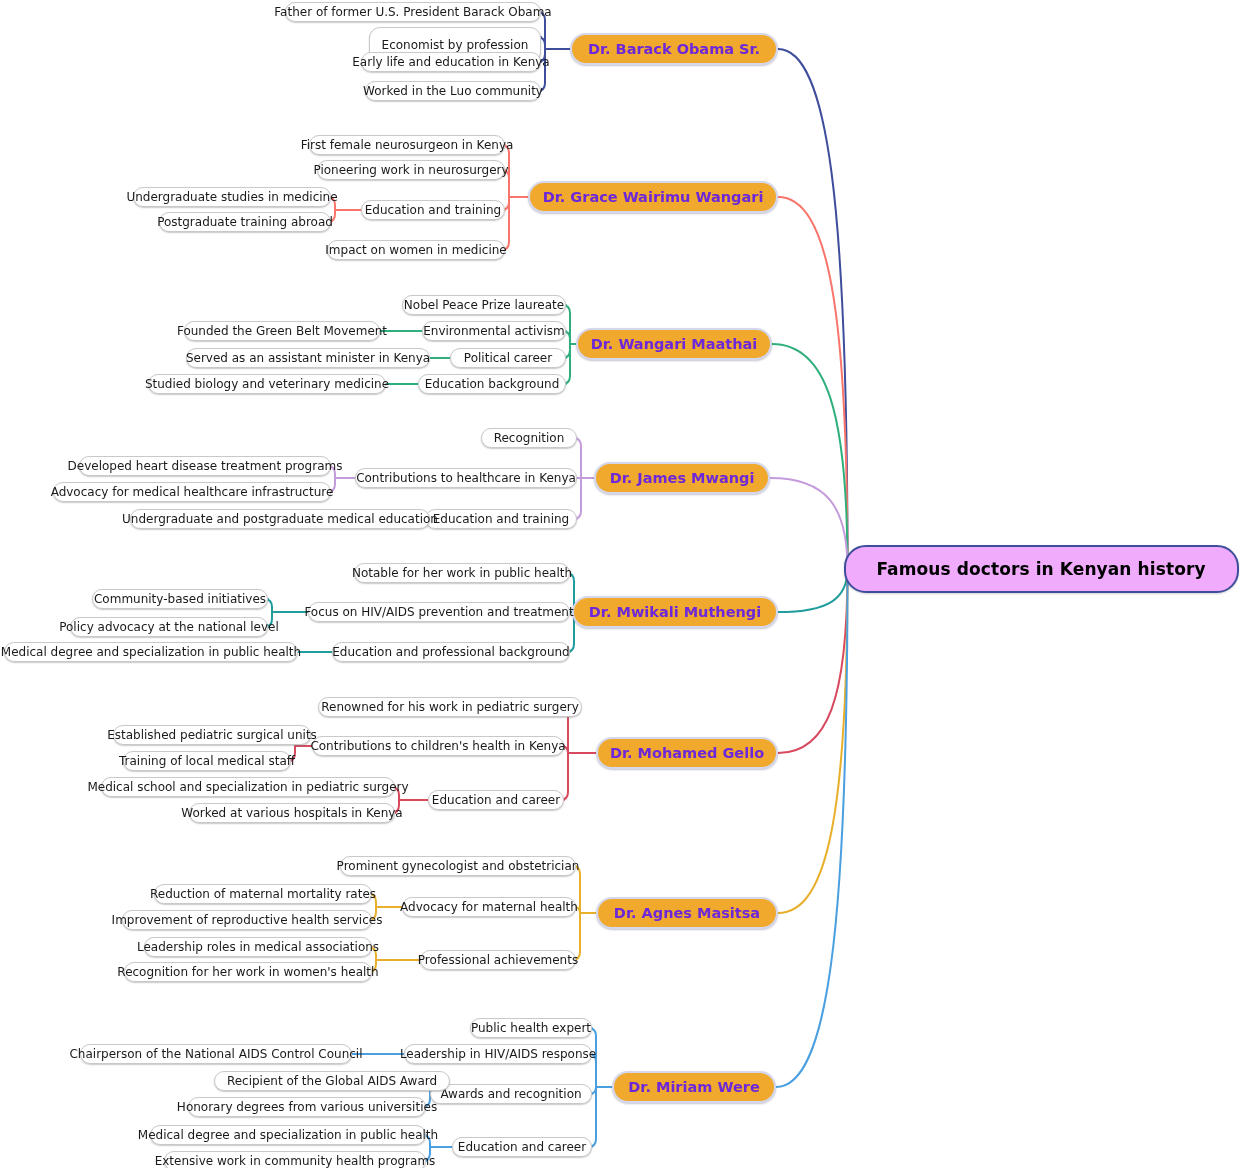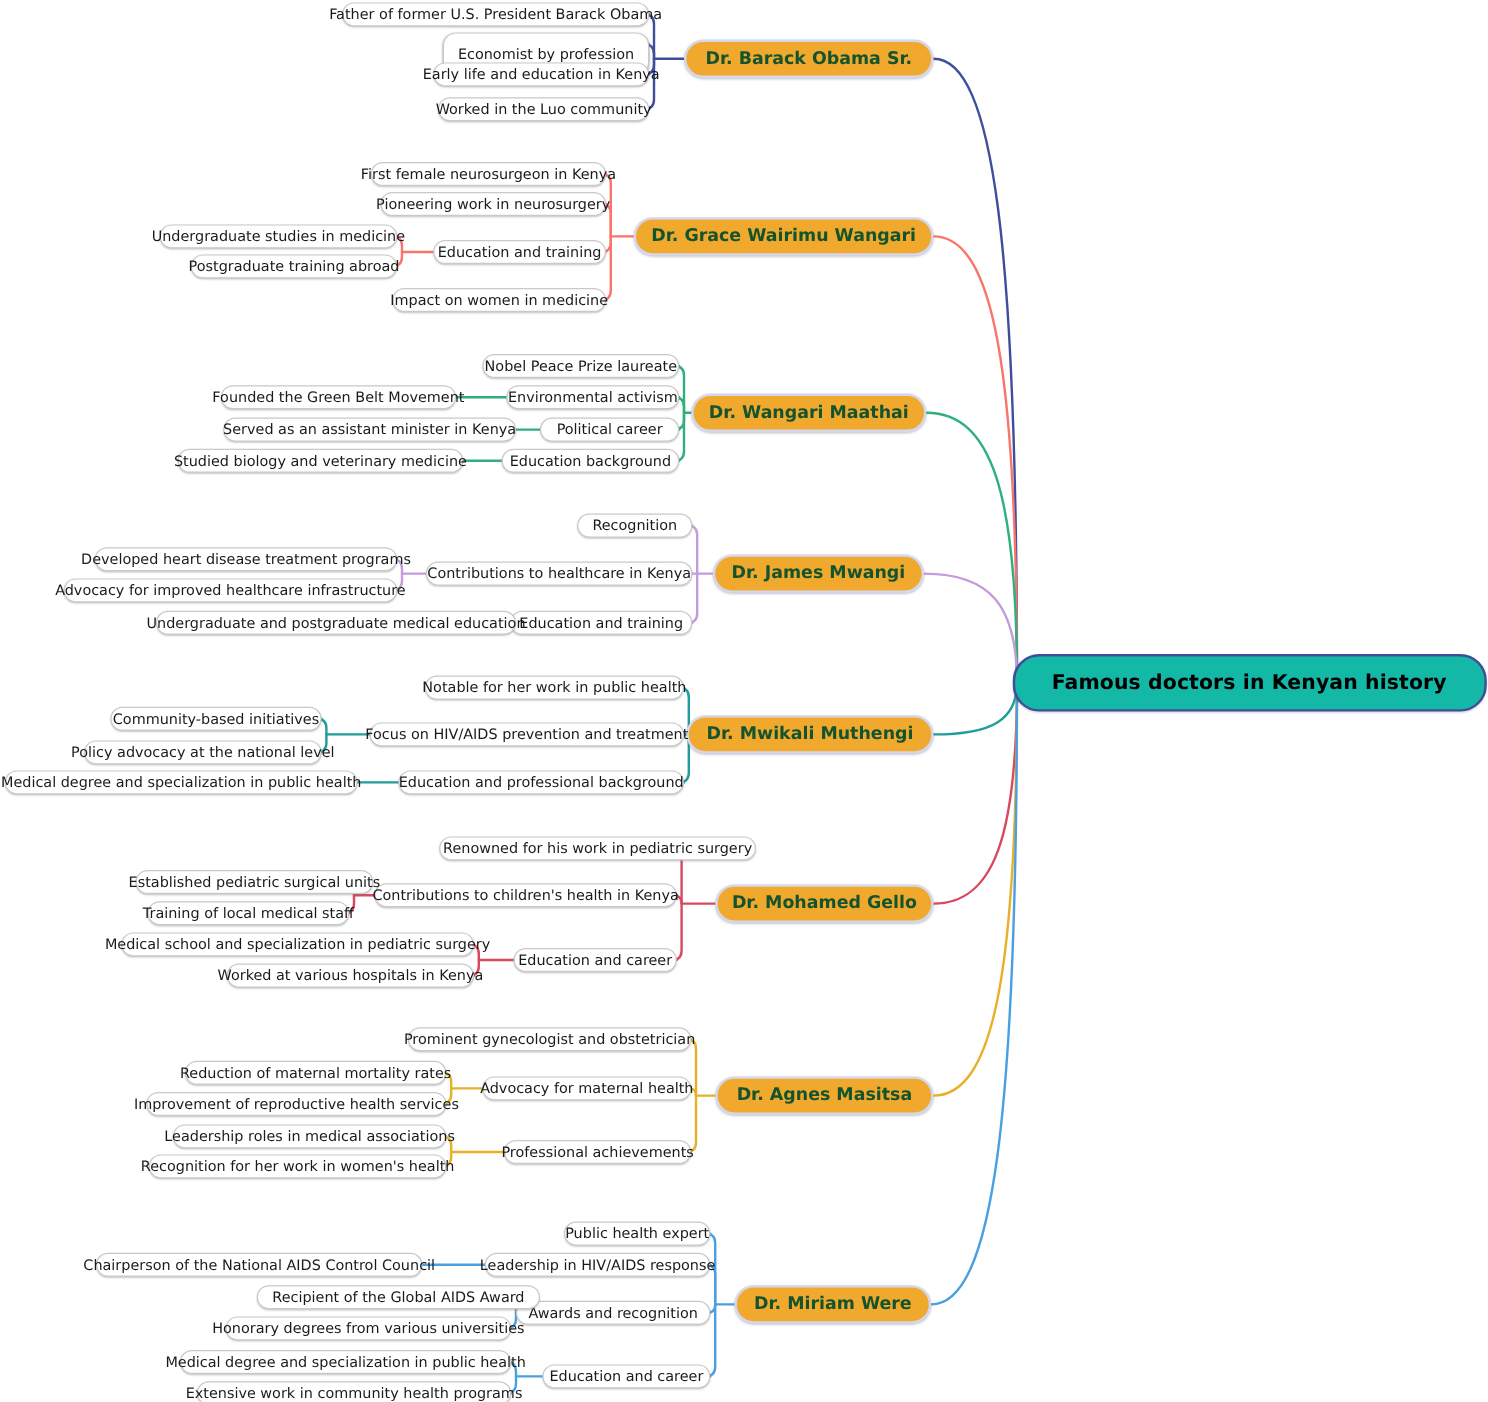--- a/index.html
+++ b/index.html
@@ -36,38 +36,38 @@
     box-sizing: border-box;
     display: flex;
     align-items: center;
     justify-content: center;
     white-space: nowrap;
     z-index: 3;
   }
 
   
   .node.root {
-    background: #14b8a6;
+    background: #f0abfc;
     border: 2px solid #3F4E9C;
     border-radius: 22px;
     color: #000000;
     font-size: 17px;
     font-weight: bold;
     letter-spacing: 0.1px;
     height: 48px;
     padding: 0 22px;
     box-shadow: 0 1px 2px rgba(0,0,0,0.18);
   }
 
   
   .node.branch {
     background: #F0A92C;
     border: 2px solid #D5D8EC;
     border-radius: 16px;
-    color: #14532d;
+    color: #6d28d9;
     font-size: 14.5px;
     font-weight: bold;
     height: 32px;
     padding: 0 16px;
     box-shadow: 0 1px 2px rgba(90,90,120,0.35);
   }
 
   
   .node.leaf {
     background: #FFFFFF;
@@ -237,21 +237,21 @@
       <div class="node leaf" style="left: 355px; top: 468px; width: 222px; height: 20px;">
         <span>Contributions to healthcare in Kenya</span>
       </div>
       <div class="node leaf" style="left: 425px; top: 509px; width: 152px; height: 20px;">
         <span>Education and training</span>
       </div>
       <div class="node leaf" style="left: 79px; top: 456px; width: 252px; height: 20px;">
         <span>Developed heart disease treatment programs</span>
       </div>
       <div class="node leaf" style="left: 53px; top: 482px; width: 278px; height: 20px;">
-        <span>Advocacy for improved healthcare infrastructure</span>
+        <span>Advocacy for medical healthcare infrastructure</span>
       </div>
       <div class="node leaf" style="left: 110px; top: 509px; width: 300px; height: 20px; margin-left: 20px;">
         <span>Undergraduate and postgraduate medical education</span>
       </div>
       <div class="node branch" style="left: 572px; top: 596px; width: 206px; height: 32px; text-align: right;">
         <span>Dr. Mwikali Muthengi</span>
       </div>
       <div class="node leaf" style="left: 354px; top: 563px; width: 216px; height: 20px;">
         <span>Notable for her work in public health</span>
       </div>
@@ -266,21 +266,21 @@
       </div>
       <div class="node leaf" style="left: 70px; top: 617px; width: 198px; height: 20px;">
         <span>Policy advocacy at the national level</span>
       </div>
       <div class="node leaf" style="left: 4px; top: 642px; width: 294px; height: 20px;">
         <span>Medical degree and specialization in public health</span>
       </div>
       <div class="node branch" style="left: 596px; top: 737px; width: 182px; height: 32px;">
         <span>Dr. Mohamed Gello</span>
       </div>
-      <div class="node leaf" style="left: 318px; top: 697px; width: 264px; height: 20px; margin-left: 48px;">
+      <div class="node leaf" style="left: 318px; top: 697px; width: 264px; height: 20px;">
         <span>Renowned for his work in pediatric surgery</span>
       </div>
       <div class="node leaf" style="left: 312px; top: 736px; width: 252px; height: 20px;">
         <span>Contributions to children's health in Kenya</span>
       </div>
       <div class="node leaf" style="left: 428px; top: 790px; width: 136px; height: 20px;">
         <span>Education and career</span>
       </div>
       <div class="node leaf" style="left: 93px; top: 725px; width: 198px; height: 20px; margin-left: 20px;">
         <span>Established pediatric surgical units</span>

